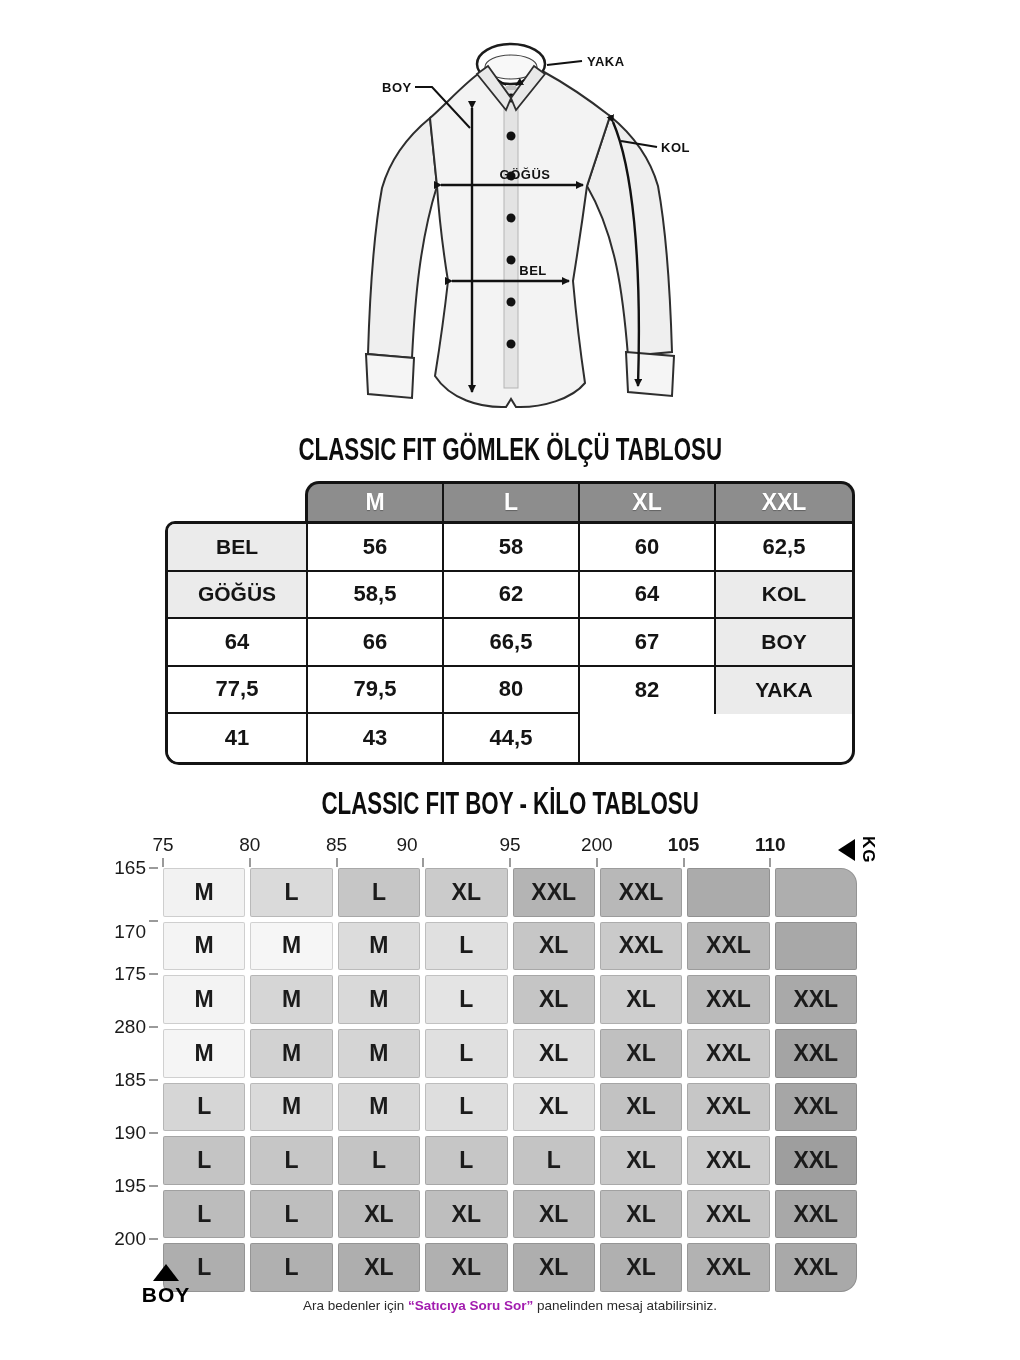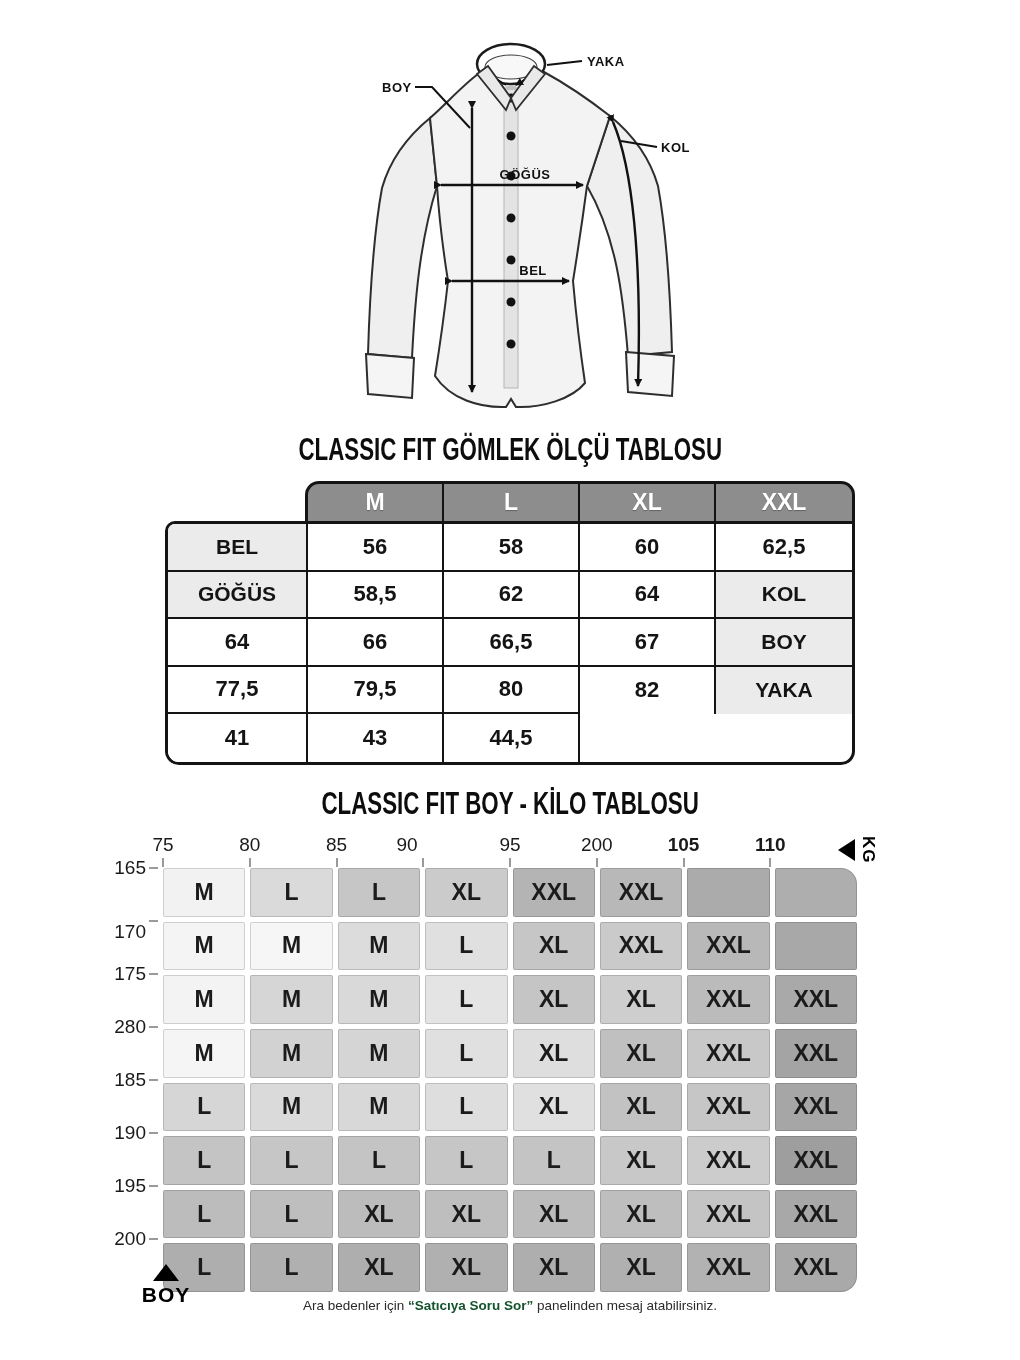--- a/index.html
+++ b/index.html
@@ -53,21 +53,21 @@
   .mx-cell.bl{border-bottom-left-radius:8px;}
 
   #boy-axis{position:absolute;left:126px;top:1264px;width:80px;text-align:center;}
   #boy-axis .tri-up{width:0;height:0;margin:0 auto;border-left:13px solid transparent;
       border-right:13px solid transparent;border-bottom:17px solid #000;}
   #boy-axis .boy-text{font-weight:bold;font-size:21px;letter-spacing:1px;color:#000;margin-top:2px;}
 
   
   #footer-note{position:absolute;left:0;top:1298px;width:1020px;text-align:center;
       font-size:13.5px;color:#2b2b2b;}
-  #footer-note b{color:#14532d;margin-top:20px;}
+  #footer-note b{color:#a21caf;margin-top:20px;}
 
   
   #shirt-box{position:absolute;left:320px;top:36px;width:380px;height:402px;}
   .diag-label{font-weight:bold;font-size:13px;letter-spacing:.5px;fill:#111;}
 </style>
 </head>
 <body>
 
 <div id="canvas">
 

